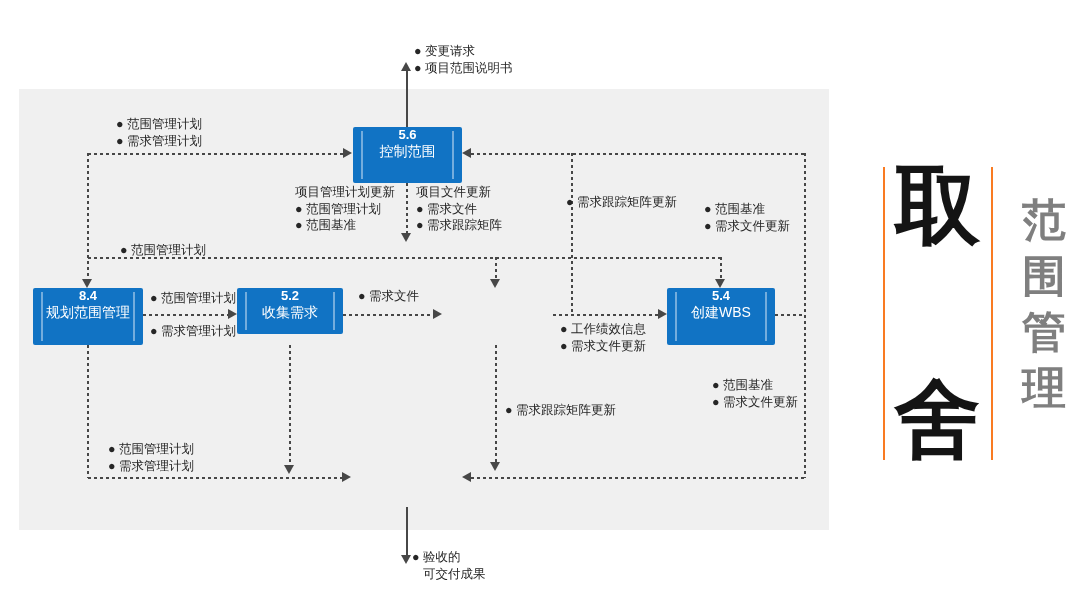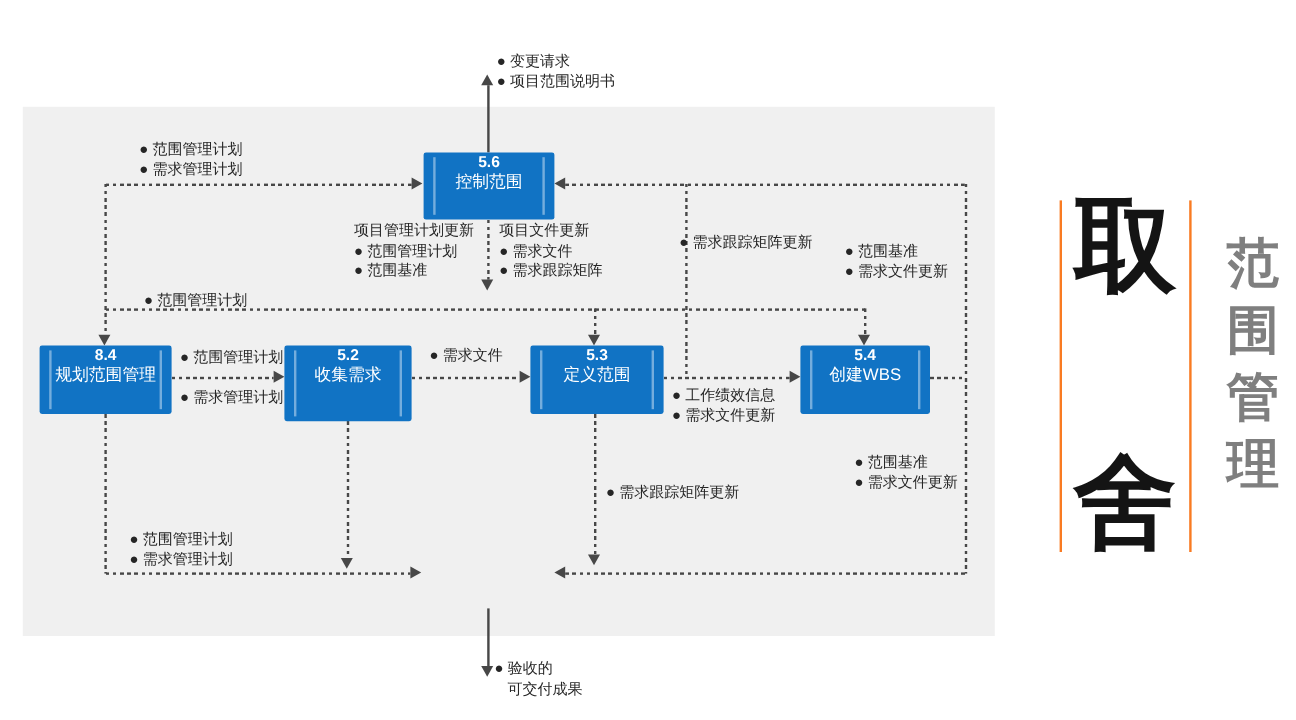--- a/index.html
+++ b/index.html
@@ -92,27 +92,23 @@
   <div class="ar d" style="left:401px;top:555px"></div>
 
   <div class="pbox" style="left:353px;top:127px;width:109px;height:56px">
     <div class="num">5.6</div>
     <div class="nm">控制范围</div>
   </div>
   <div class="pbox" style="left:33px;top:288px;width:110px;height:57px">
     <div class="num">8.4</div>
     <div class="nm">规划范围管理</div>
   </div>
-  <div class="pbox" style="left:237px;top:288px;width:106px;height:63px">
+  <div class="pbox" style="left:237px;top:288px;width:106px;height:46px">
     <div class="num">5.2</div>
     <div class="nm">收集需求</div>
-  </div>
-  <div class="pbox" style="left:442px;top:288px;width:111px;height:57px">
-    <div class="num">5.3</div>
-    <div class="nm">定义范围</div>
   </div>
   <div class="pbox" style="left:667px;top:288px;width:108px;height:57px">
     <div class="num">5.4</div>
     <div class="nm">创建WBS</div>
   </div>
 
   <div class="ann" style="left:414px;top:43px">
     <div>● 变更请求</div>
     <div>● 项目范围说明书</div>
   </div>

